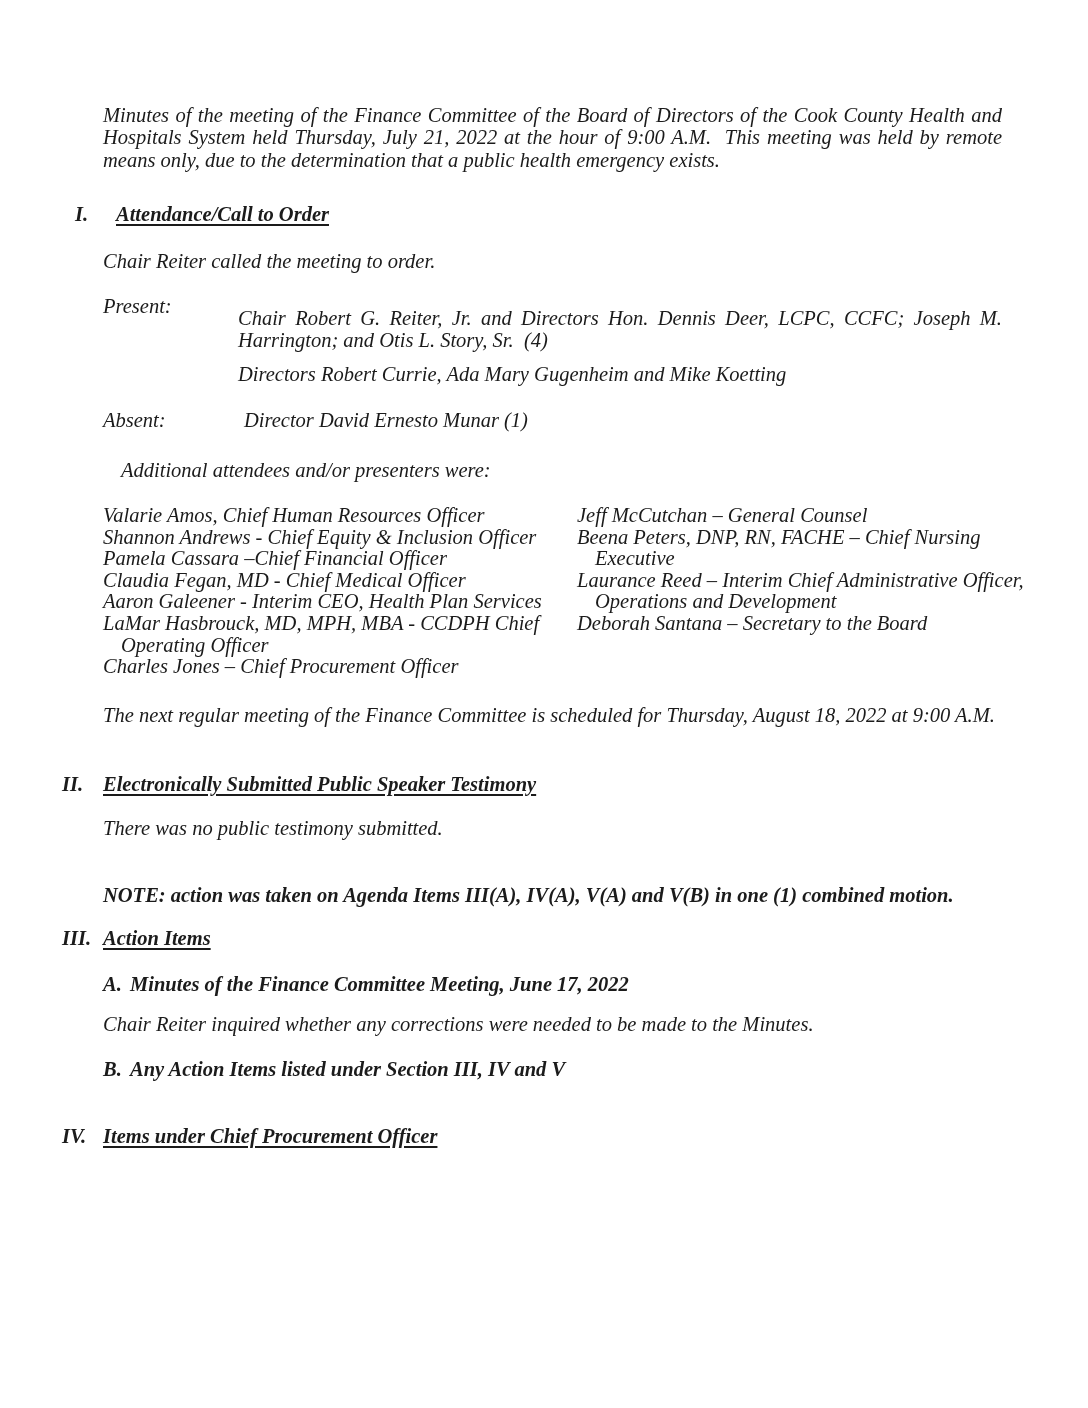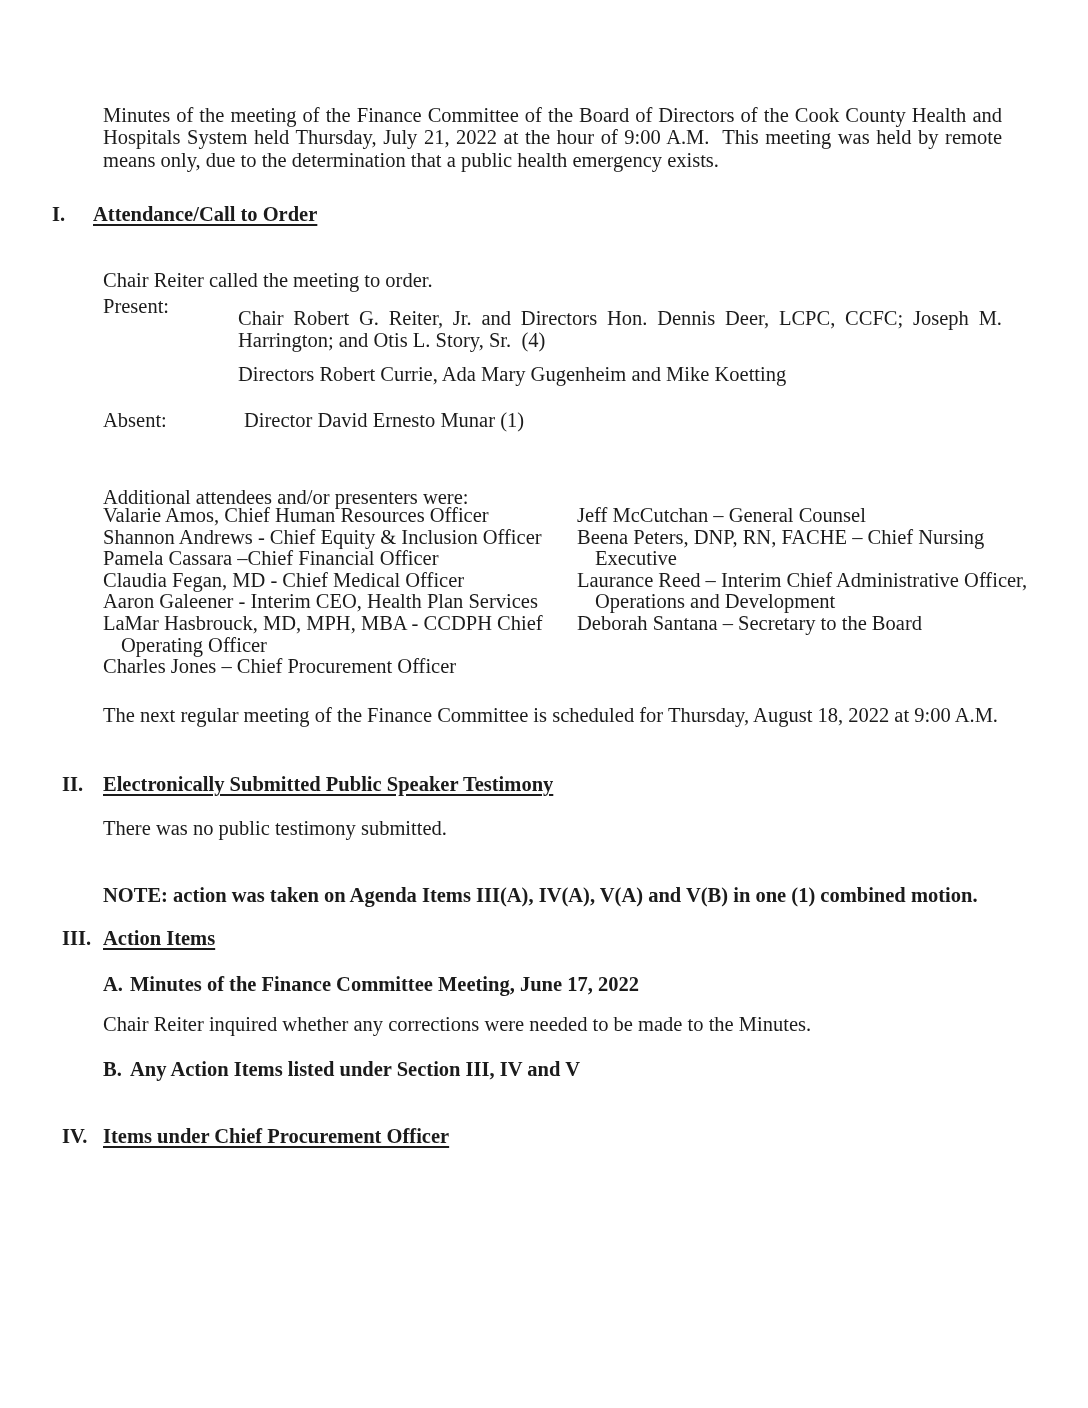--- a/index.html
+++ b/index.html
@@ -7,52 +7,52 @@
     position: relative;
     width: 1088px;
     height: 1408px;
     background: #ffffff;
     color: #1b1b1b;
     font-family: "Liberation Serif", "DejaVu Serif", serif;
     font-size: 20.5px;
     overflow: hidden;
   }
   .page p, .page .blk { margin: 0; line-height: 22.4px; }
-  .abs { position: absolute; }
+  .abs { position: absolute; font-style: italic; }
   .b { font-weight: bold; }
   .u { text-decoration: underline; text-decoration-thickness: 1.5px; text-underline-offset: 3px; }
   .j { text-align: justify; }
   .pre { white-space: pre-wrap; }
   .secnum { display: inline-block; width: 41px; }
   .itemnum { display: inline-block; width: 27px; }
   .list div { line-height: 21.6px; }
   .att { padding-left: 18px; text-indent: -18px; }
 </style>
 </head>
 <body>
 
 <div class="page">
 
   <p class="abs j pre" style="top:104px; left:103px; width:899px;">Minutes of the meeting of the Finance Committee of the Board of Directors of the Cook County Health and Hospitals System held Thursday, July 21, 2022 at the hour of 9:00 A.M.  This meeting was held by remote means only, due to the determination that a public health emergency exists.</p>
 
-  <div class="abs blk" style="top:203px; left:52px;">
+  <div class="abs blk" style="top:203px; left:75px;">
     <span class="secnum b">I.</span><span class="b u">Attendance/Call to Order</span>
   </div>
 
-  <p class="abs" style="top:250px; left:103px;margin-top:19px;">Chair Reiter called the meeting to order.</p>
+  <p class="abs" style="top:250px; left:103px;">Chair Reiter called the meeting to order.</p>
 
   <div class="abs blk" style="top:295px; left:103px;">Present:</div>
   <p class="abs j pre" style="top:295px; left:238px; width:764px;margin-top:12px;">Chair Robert G. Reiter, Jr. and Directors Hon. Dennis Deer, LCPC, CCFC; Joseph M. Harrington; and Otis L. Story, Sr.  (4)</p>
 
   <p class="abs" style="top:363px; left:238px;">Directors Robert Currie, Ada Mary Gugenheim and Mike Koetting</p>
 
   <div class="abs blk" style="top:409px; left:103px;">Absent:</div>
   <p class="abs" style="top:409px; left:244px;text-align:center;">Director David Ernesto Munar (1)</p>
 
-  <p class="abs" style="top:459px; left:103px;margin-top:27px;">Additional attendees and/or presenters were:</p>
+  <p class="abs" style="top:459px; left:121px;">Additional attendees and/or presenters were:</p>
 
   <div class="abs list" style="top:505px; left:577px; width:452px;">
     <div class="att">Jeff McCutchan – General Counsel</div>
     <div class="att">Beena Peters, DNP, RN, FACHE – Chief Nursing Executive</div>
     <div class="att">Laurance Reed – Interim Chief Administrative Officer, Operations and Development</div>
     <div class="att">Deborah Santana – Secretary to the Board</div>
   </div>
 
   <div class="abs list" style="top:505px; left:103px; width:440px;">
     <div class="att">Valarie Amos, Chief Human Resources Officer</div>

